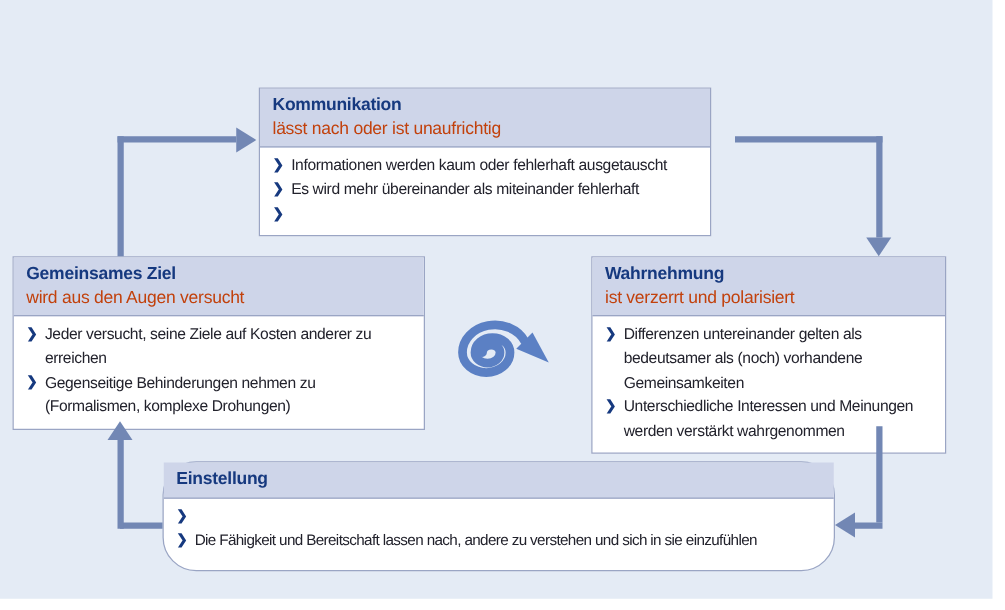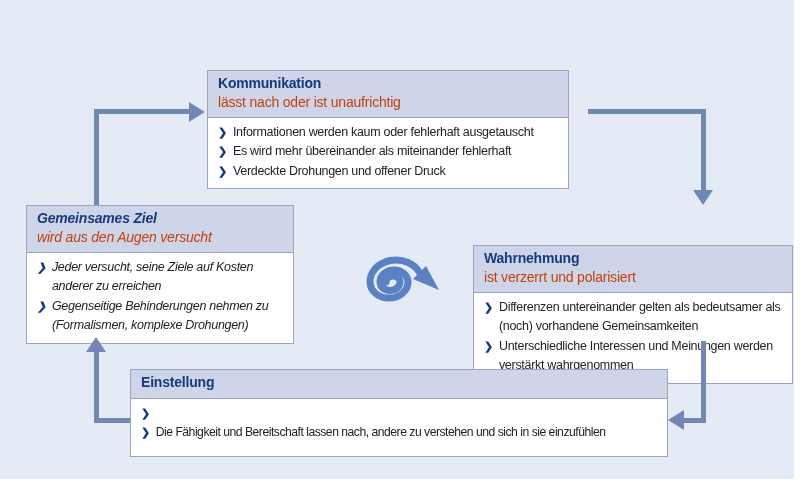--- a/index.html
+++ b/index.html
@@ -17,23 +17,23 @@
   .box{position:absolute;background:#ffffff;border:1px solid #9aa5c4;box-sizing:border-box;}
   .box-header{background:#ced5e9;border-bottom:1px solid #9aa5c4;padding:3px 10px 6px;}
   .box-title{font-size:14px;font-weight:700;color:#16397f;line-height:1.35;letter-spacing:-0.2px;}
   .box-subtitle{font-size:14px;color:#c2410c;line-height:1.3;letter-spacing:-0.2px;}
   .box-body{padding:5px 8px 7px 10px;}
   .bullet-item{display:flex;align-items:flex-start;gap:6px;font-size:12.5px;letter-spacing:-0.3px;color:#22222c;line-height:1.55;}
   .chev{color:#16397f;font-weight:700;font-size:11px;line-height:1.75;flex:0 0 auto;}
   .box--einstellung .bullet-item{font-size:12.2px;letter-spacing:-0.5px;}
 
   .box--kommunikation{left:207px;top:44px;width:362px;min-height:110px;margin-top:26px;}
-  .box--ziel{left:26px;top:205px;width:268px;min-height:131px;font-style:italic;}
-  .box--wahrnehmung{left:473px;top:205px;width:320px;min-height:135px;margin-top:40px;}
-  .box--einstellung{left:130px;top:369px;width:538px;min-height:88px;}
+  .box--ziel{left:10px;top:205px;width:330px;min-height:131px;}
+  .box--wahrnehmung{left:473px;top:205px;width:284px;min-height:135px;}
+  .box--einstellung{left:130px;top:369px;width:538px;min-height:88px;border-radius:27px;}
 
   
   .seg{position:absolute;background:#7287b4;}
   .ah{position:absolute;width:0;height:0;}
   .ah-right{border-top:10px solid transparent;border-bottom:10px solid transparent;border-left:16px solid #7287b4;}
   .ah-down{border-left:10px solid transparent;border-right:10px solid transparent;border-top:15px solid #7287b4;}
   .ah-left{border-top:10px solid transparent;border-bottom:10px solid transparent;border-right:16px solid #7287b4;}
   .ah-up{border-left:10px solid transparent;border-right:10px solid transparent;border-bottom:15px solid #7287b4;}
 
   .spiral{position:absolute;left:338px;top:224px;}
@@ -54,21 +54,20 @@
       <div class="bullet-item">
         <span class="chev">❯</span>
         <span>Informationen werden kaum oder fehlerhaft ausgetauscht</span>
       </div>
       <div class="bullet-item">
         <span class="chev">❯</span>
         <span>Es wird mehr übereinander als miteinander fehlerhaft</span>
       </div>
       <div class="bullet-item">
         <span class="chev">❯</span>
-        <span>Verdeckte Drohungen und offener Druck</span>
       </div>
     </div>
   </div>
 
   <div class="box box--ziel">
     <div class="box-header">
       <div class="box-title">Gemeinsames Ziel</div>
       <div class="box-subtitle">wird aus den Augen versucht</div>
     </div>
     <div class="box-body">

